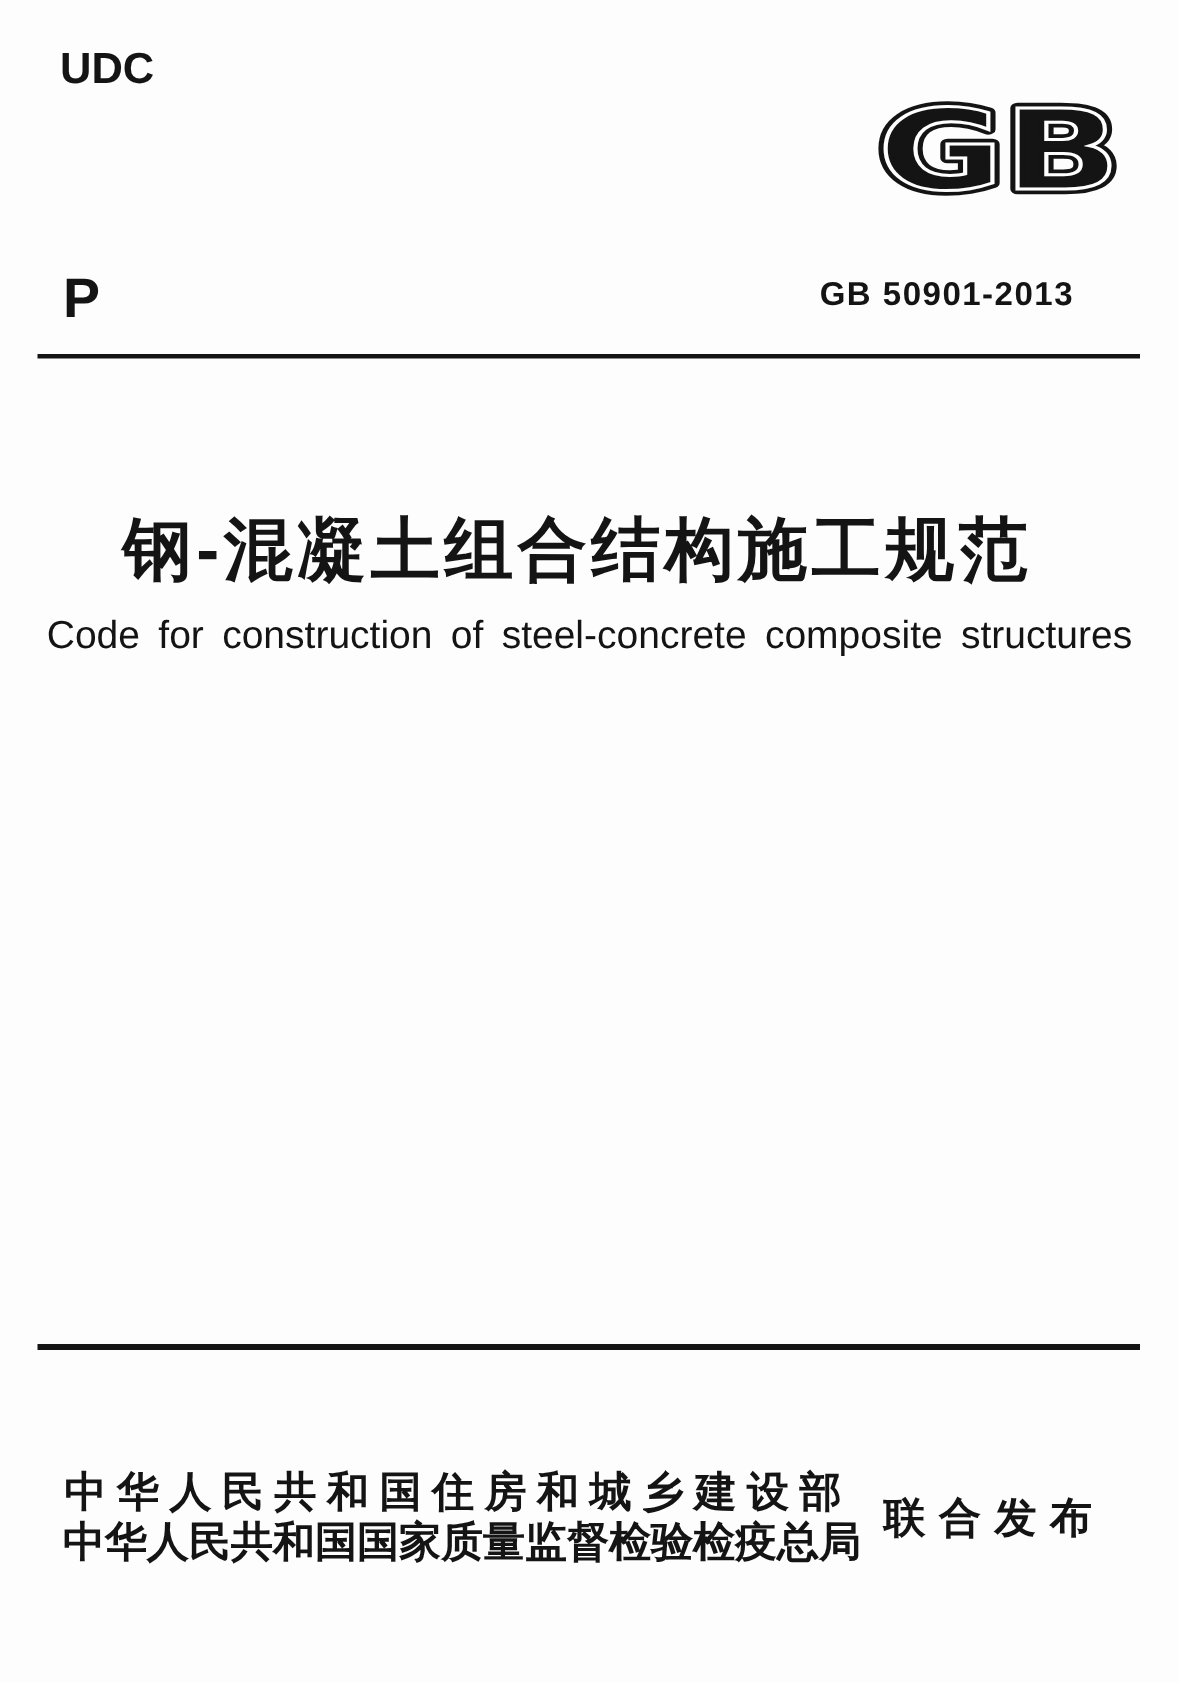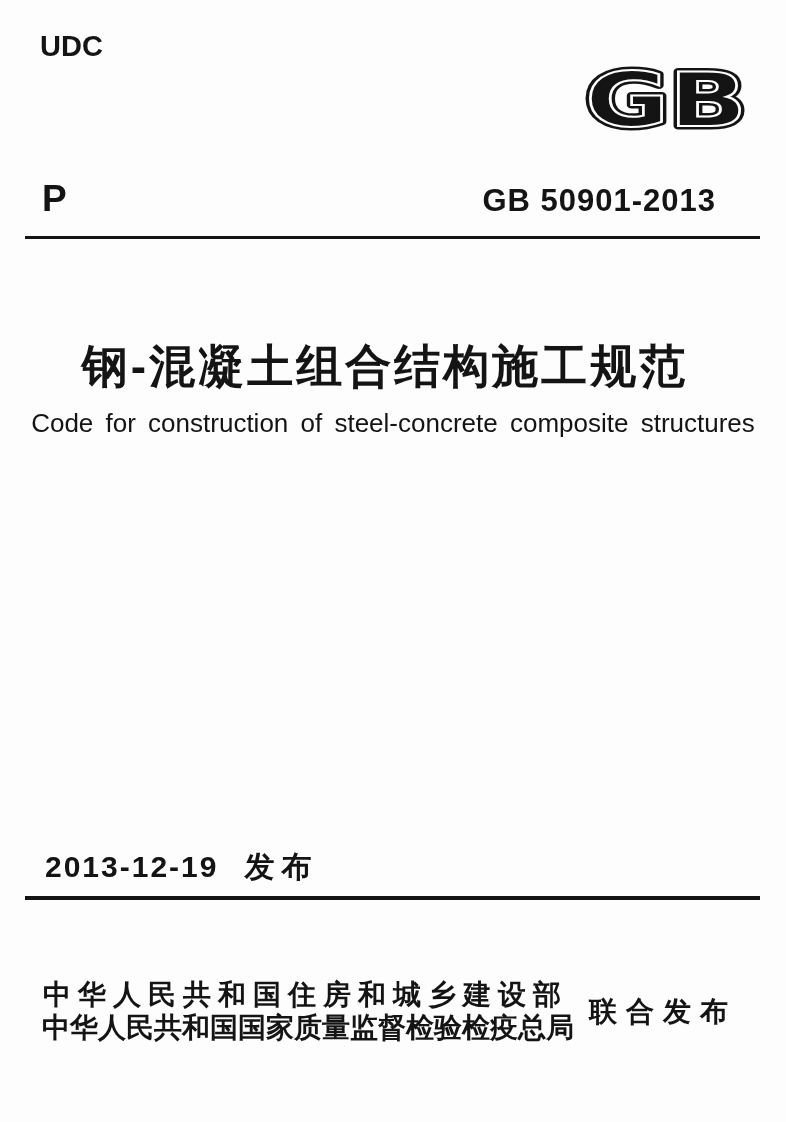--- a/index.html
+++ b/index.html
@@ -15,21 +15,21 @@
   }
   .abs { position: absolute; white-space: nowrap; }
   .serif { font-family: Liberation Sans, sans-serif; }
   .sans  { font-family: "Liberation Sans", "DejaVu Sans", sans-serif; }
   .bold  { font-weight: bold; }
 
   .udc         { left: 40px;  top: 30px;  font-size: 29px; }
   .header-cn   { left: 170px; top: 103px; font-size: 31px; letter-spacing: 4px; }
   .gb-logo     { left: 575px; top: 62px;  width: 182px; height: 76px; }
   .p-code      { left: 42px;  top: 178px; font-size: 37px; }
-  .std-number  { right: 70px; top: 183px; font-size: 31px; letter-spacing: 1px; }
+  .std-number  { right: 70px; top: 183px; font-size: 22px; letter-spacing: 1px; }
 
   .rule { position: absolute; left: 25px; width: 735px; background: #141414; }
   .rule-top    { top: 236px; height: 3px; }
   .rule-bottom { top: 896px; height: 4px; }
 
   .title-cn {
     left: 0; top: 336px; width: 770px;
     font-size: 46px; text-align: center; letter-spacing: 3px;
   }
   .title-en {
@@ -65,23 +65,20 @@
   <div class="abs p-code serif bold">P</div>
 
   <div class="abs std-number serif bold">GB 50901-2013</div>
 
   <div class="rule rule-top"></div>
 
   <div class="abs title-cn serif bold">钢-混凝土组合结构施工规范</div>
 
   <div class="abs title-en serif">Code for construction of steel-concrete composite structures</div>
 
-  <div class="abs date-row-left bold">
-    <span class="date-num serif">2013-12-19</span><span class="date-label">发布</span>
-  </div>
 
 
   <div class="rule rule-bottom"></div>
 
   <div class="abs publisher-1 sans bold">中华人民共和国住房和城乡建设部</div>
 
   <div class="abs publisher-2 sans bold">中华人民共和国国家质量监督检验检疫总局</div>
 
   <div class="abs joint-label sans bold">联合发布</div>
 

